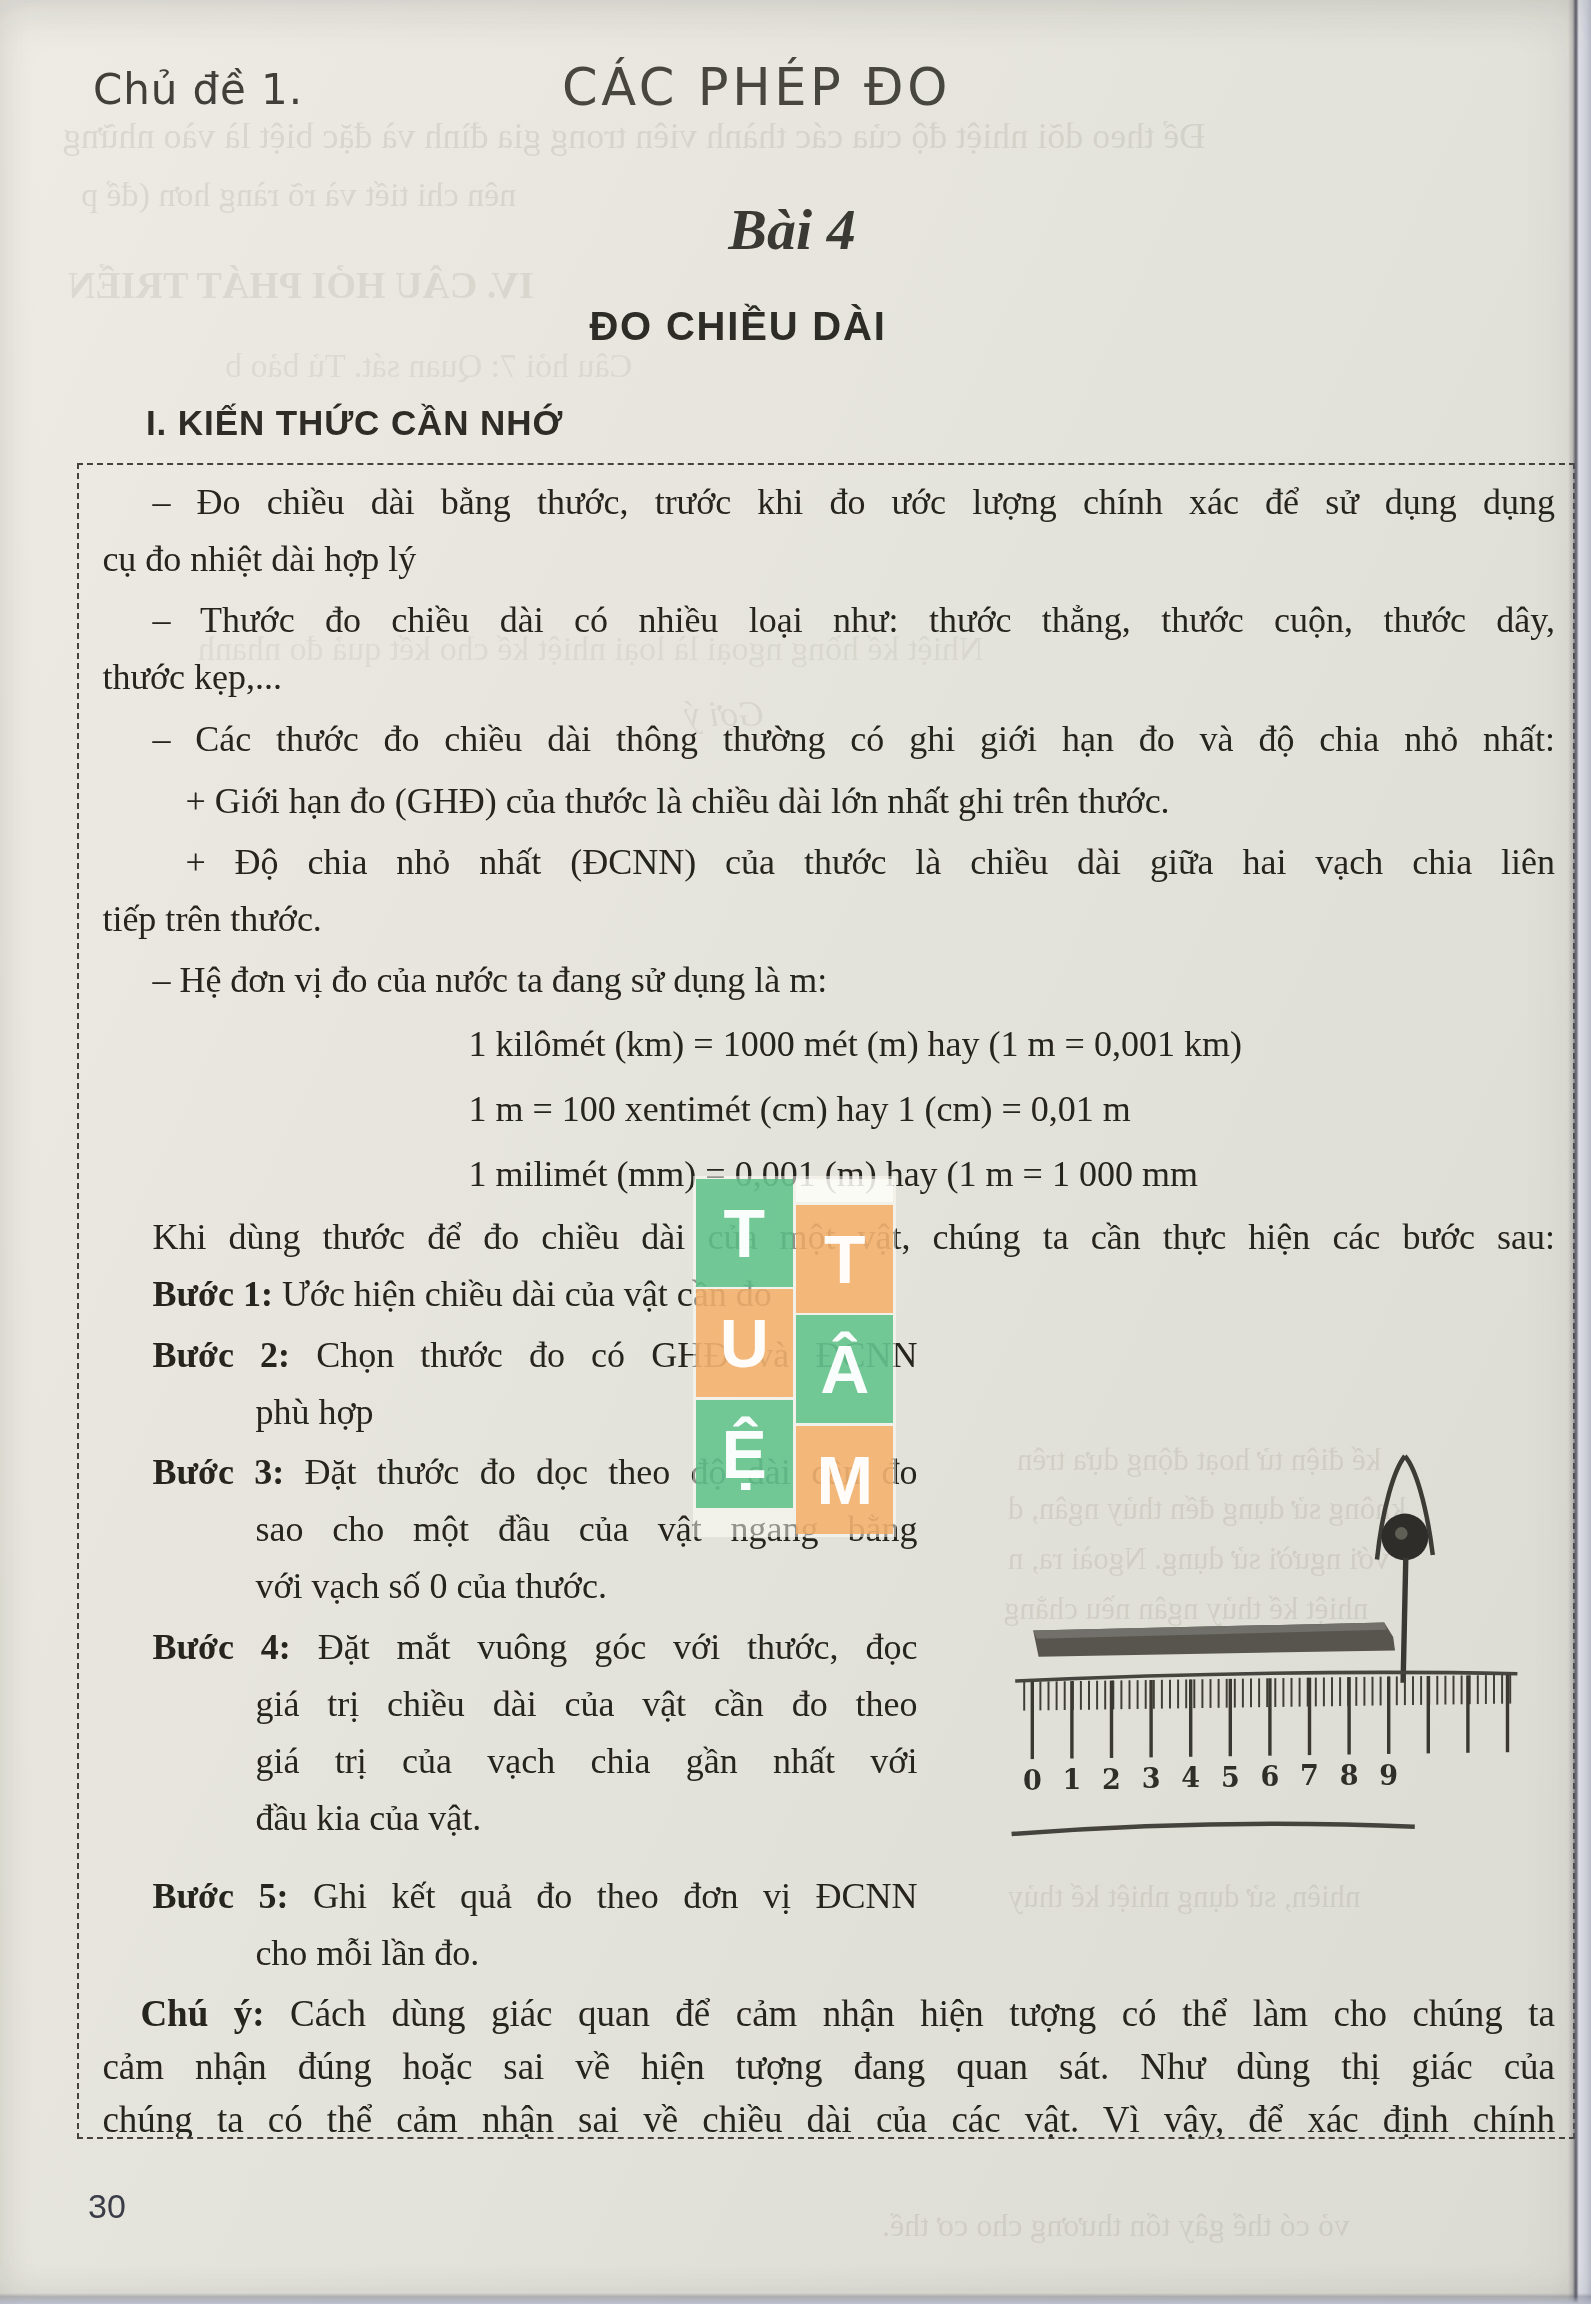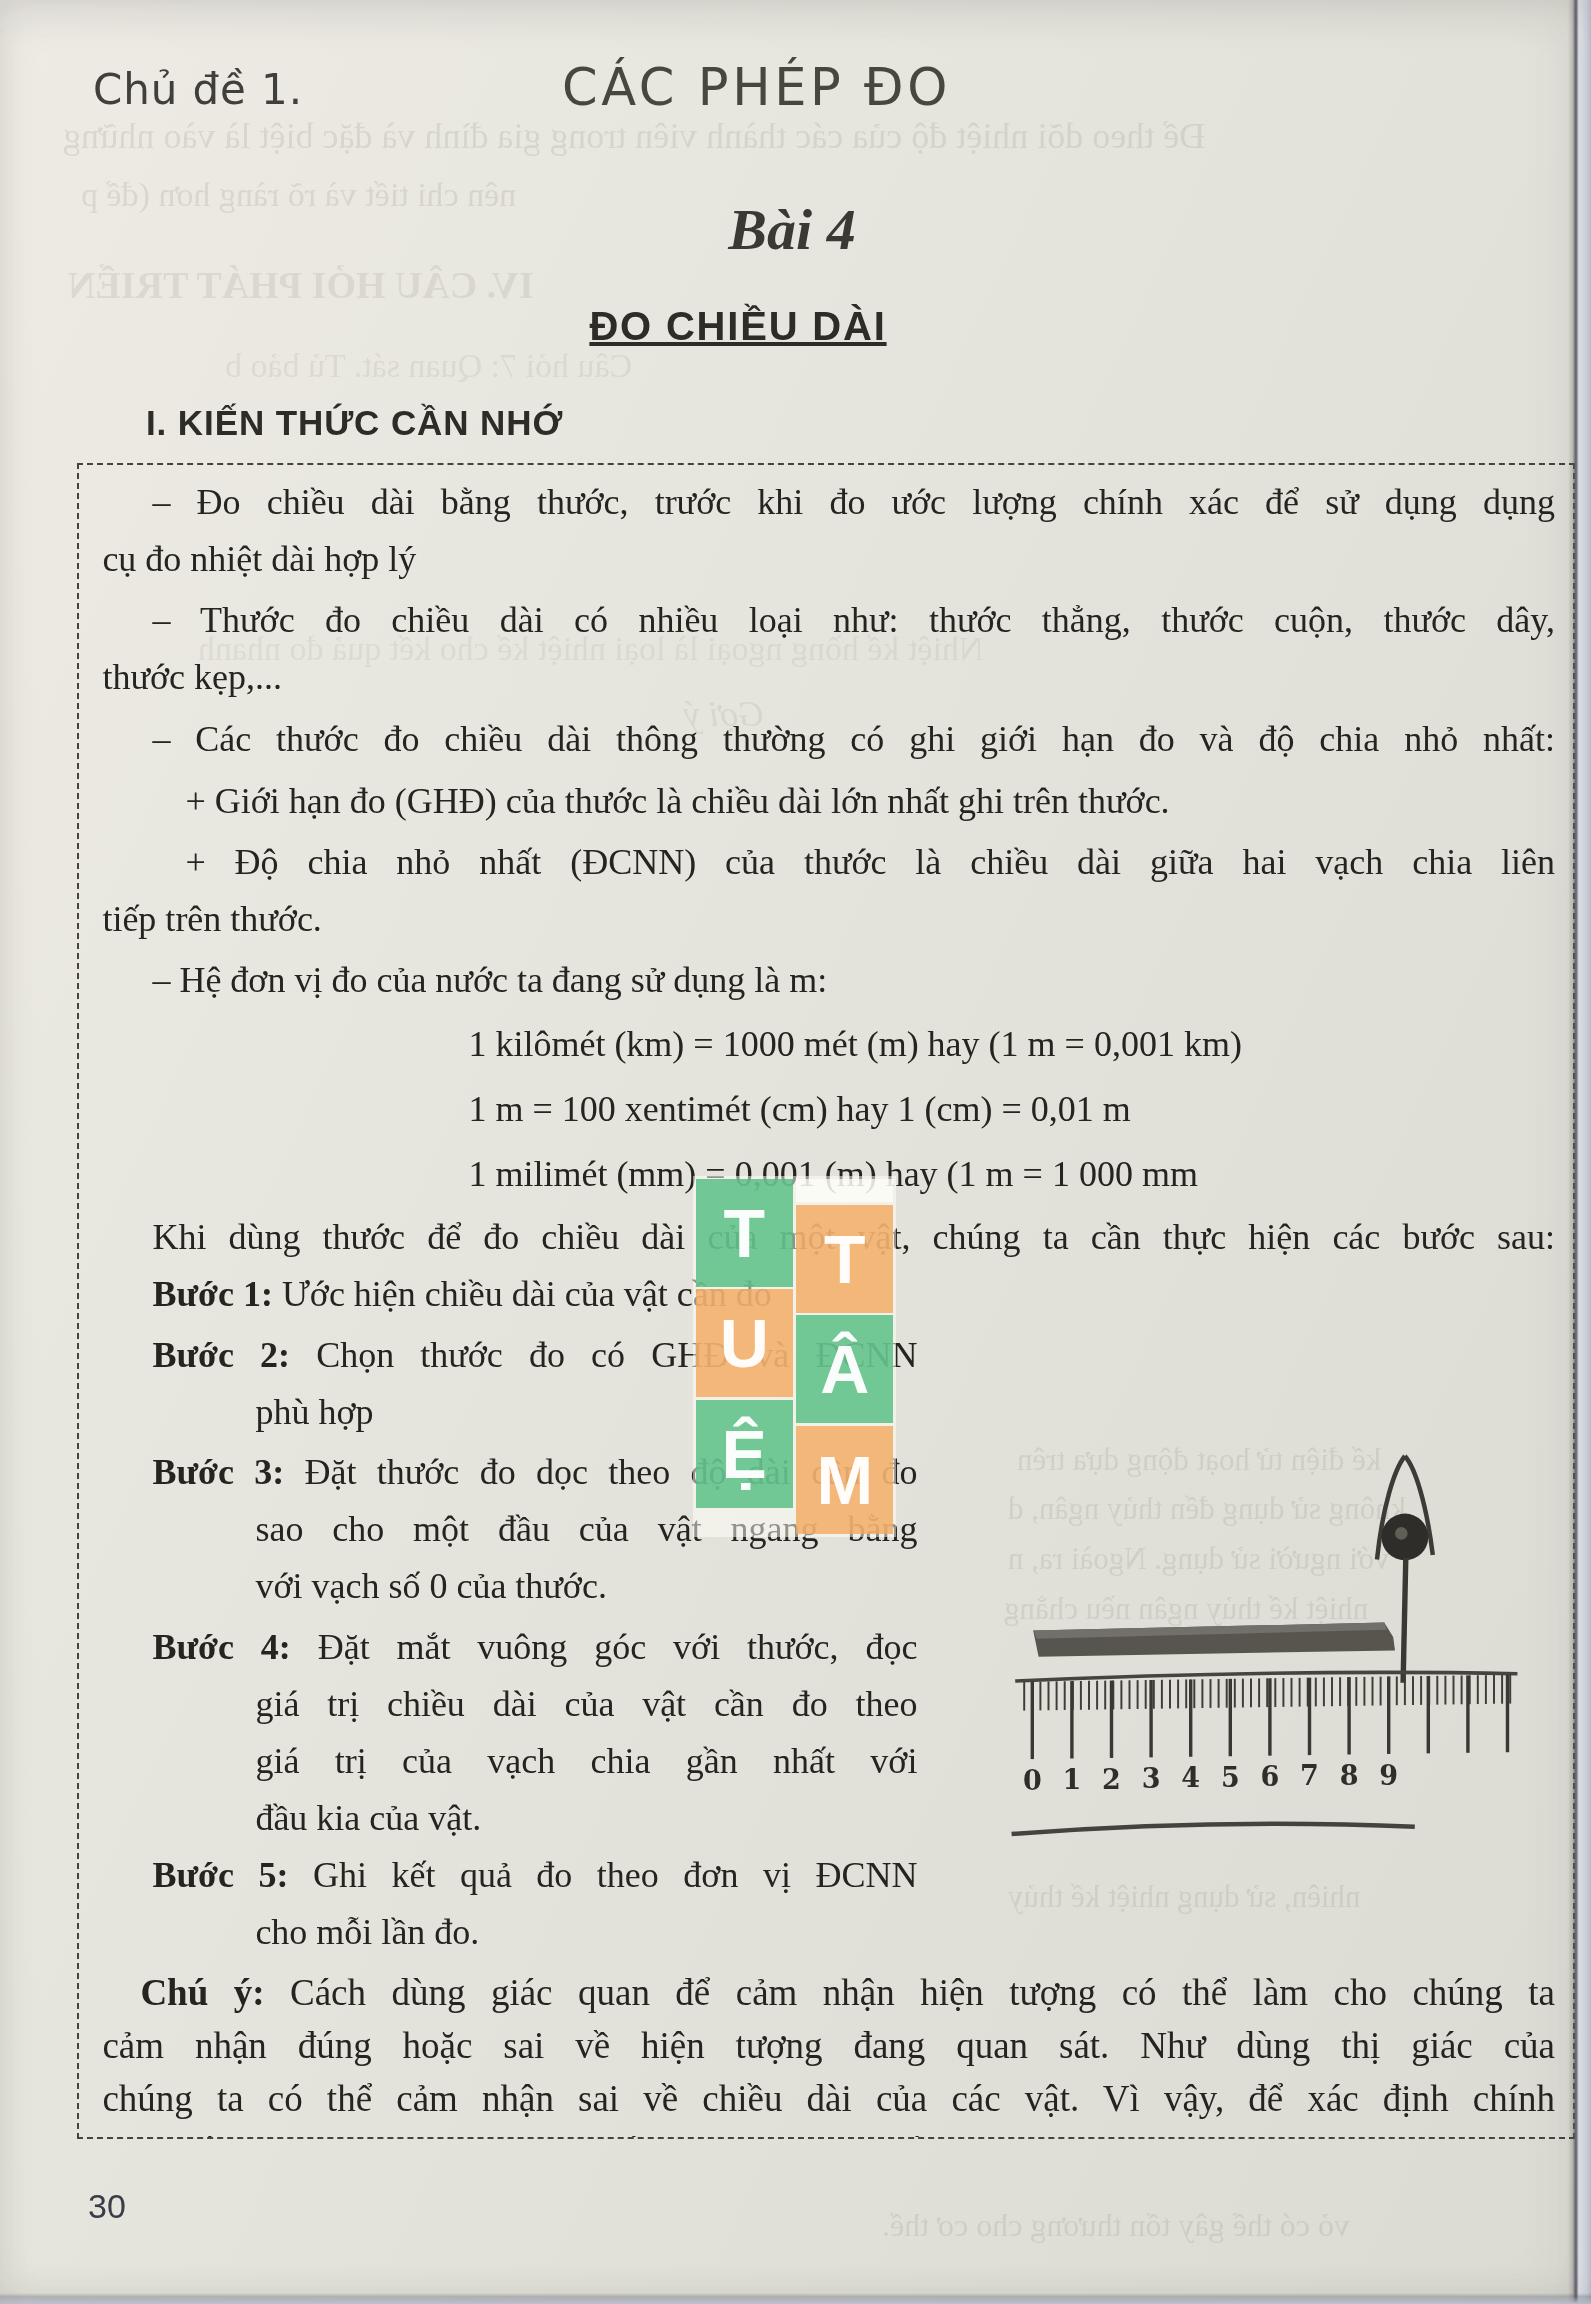--- a/index.html
+++ b/index.html
@@ -15,21 +15,21 @@
     z-index:0;pointer-events:none;
   }
   
   .chapter-label{position:absolute;left:93px;top:65px;font:500 42px "DejaVu Sans",sans-serif;
     color:#403f3a;letter-spacing:0.9px;z-index:2;}
   .chapter-title{position:absolute;left:518px;top:58px;width:477px;text-align:center;
     font:500 51px "DejaVu Sans",sans-serif;color:#47463f;letter-spacing:3.6px;z-index:2;}
   .lesson-label{position:absolute;left:594px;top:196px;width:396px;text-align:center;
     font:bold italic 58px "Liberation Serif",serif;color:#3a3934;z-index:2;}
   .lesson-title{position:absolute;left:432px;top:304px;width:612px;text-align:center;
-    font:bold 40px "Liberation Sans",sans-serif;color:#2d2c27;letter-spacing:1.8px;z-index:2;text-decoration:underline;}
+    font:bold 40px "Liberation Sans",sans-serif;color:#2d2c27;letter-spacing:1.8px;z-index:2;}
   .section-heading{position:absolute;left:98px;top:403px;
     font:bold 35px "Liberation Sans",sans-serif;color:#2d2c27;letter-spacing:0.9px;z-index:2;margin-left:48px;}
   
   .kbox{
     position:absolute;left:77px;top:463px;width:1498px;height:1676px;box-sizing:border-box;
     border:2.7px dashed #45433c;padding:9px 18px 0 23.4px;z-index:1;overflow:hidden;
   }
   .ln{font-size:36px;line-height:57px;text-align:justify;}
   .jl{text-align-last:justify;}
   .ind{text-indent:50px;}
@@ -128,21 +128,21 @@
         <div class="ln jl si"><b>Bước 3:</b> <span>Đặt thước đo dọc theo độ dài cần đo</span></div>
         <div class="ln jl cont">sao cho một đầu của vật ngang bằng</div>
         <div class="ln cont">với vạch số 0 của thước.</div>
       </div>
       <div class="step" style="margin-top:3.6px;">
         <div class="ln jl si"><b>Bước 4:</b> <span>Đặt mắt vuông góc với thước, đọc</span></div>
         <div class="ln jl cont">giá trị chiều dài của vật cần đo theo</div>
         <div class="ln jl cont">giá trị của vạch chia gần nhất với</div>
         <div class="ln cont">đầu kia của vật.</div>
       </div>
-      <div class="step" style="margin-top:0;">
+      <div class="step" style="margin-top:21px;">
         <div class="ln jl si"><b>Bước 5:</b> <span>Ghi kết quả đo theo đơn vị ĐCNN</span></div>
         <div class="ln cont">cho mỗi lần đo.</div>
       </div>
     </div>
 
     <div class="note" style="margin-top:5.4px;">
       <div class="ln jl ni"><b>Chú ý:</b> <span>Cách dùng giác quan để cảm nhận hiện tượng có thể làm cho chúng ta</span></div>
       <div class="ln jl">cảm nhận đúng hoặc sai về hiện tượng đang quan sát. Như dùng thị giác của</div>
       <div class="ln jl">chúng ta có thể cảm nhận sai về chiều dài của các vật. Vì vậy, để xác định chính</div>
       <div class="ln">xác chiều dài của các vật chúng ta cần thực hiện đo chiều dài của vật.</div>

